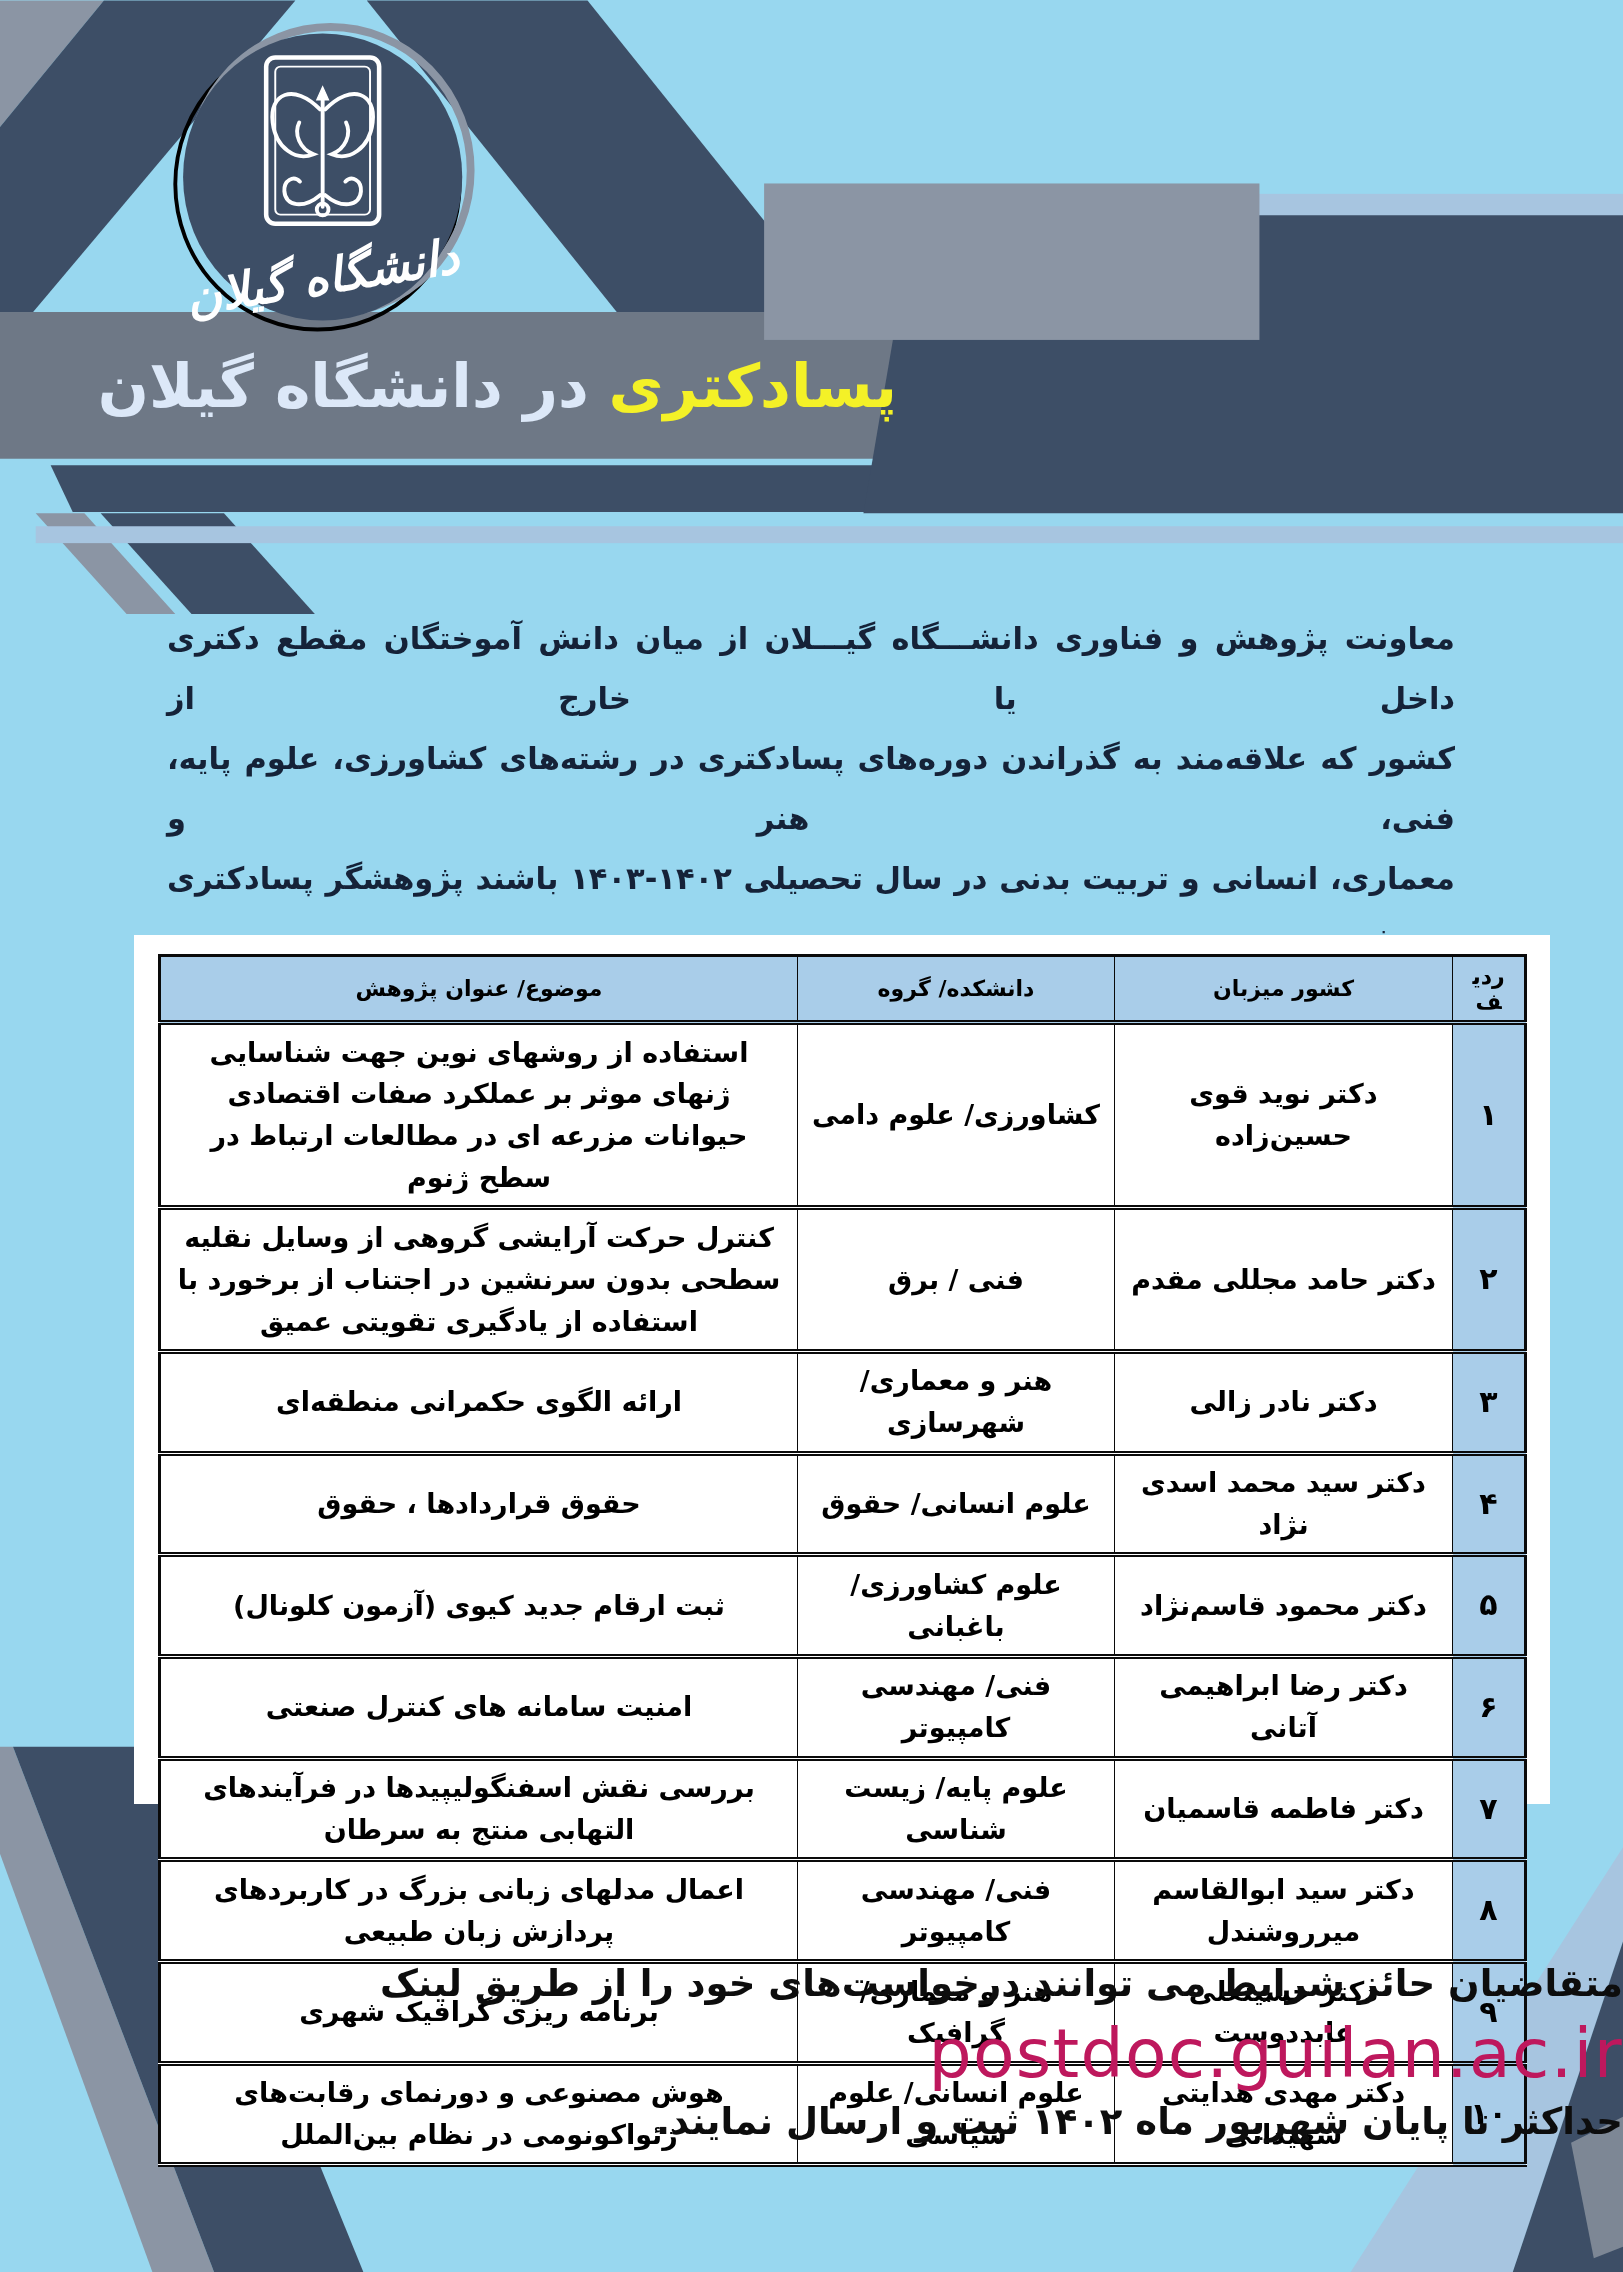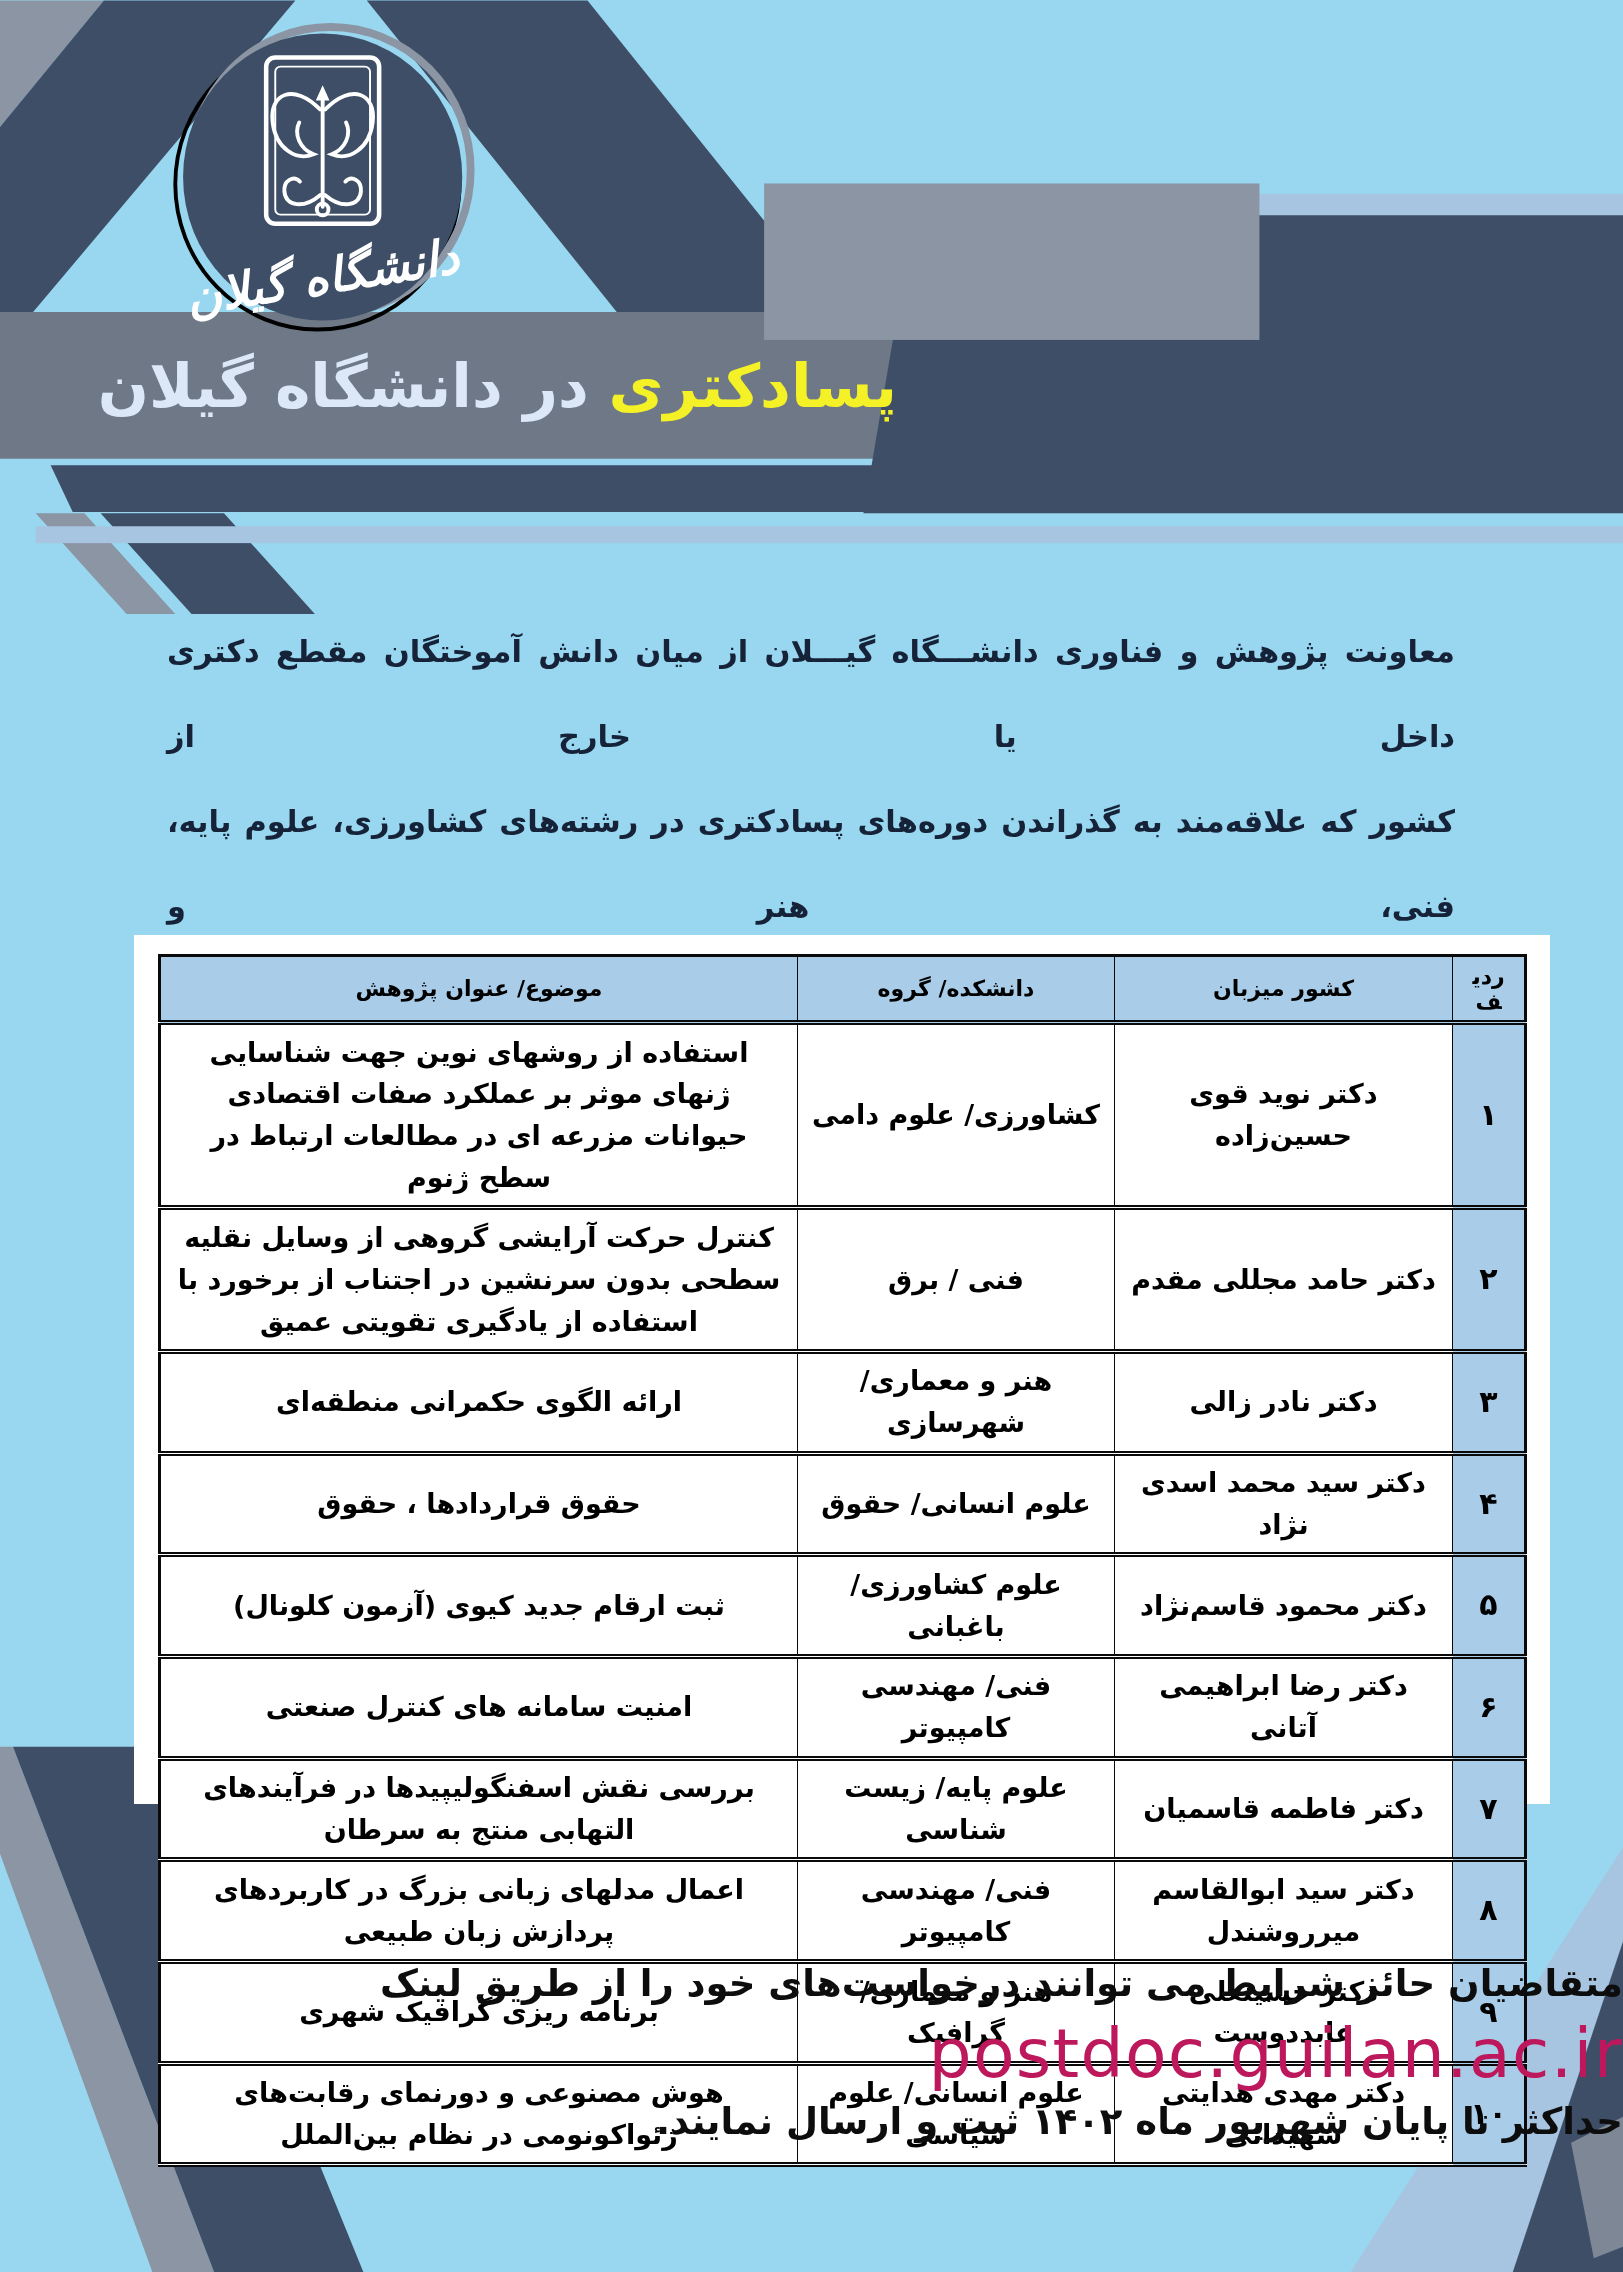--- a/index.html
+++ b/index.html
@@ -37,21 +37,21 @@
   }
   .title-band .hl{color:var(--yellow);}
   .title-band .rest{color:var(--title-text);}
 
   
   .intro{
     position:absolute;right:168px;top:609px;width:1288px;
     color:var(--paragraph-text);font-size:30.5px;font-weight:700;direction:rtl;
   }
   .intro .line{
-    line-height:85px;text-align:justify;text-align-last:justify;
+    line-height:60px;text-align:justify;text-align-last:justify;
   }
   .intro .line:last-child{text-align-last:right;}
 
   
   .table-panel{
     position:absolute;left:134px;top:935px;width:1416px;height:869px;
     background:#ffffff;
   }
   table.research{
     position:absolute;left:158px;top:954px;width:1365px;

